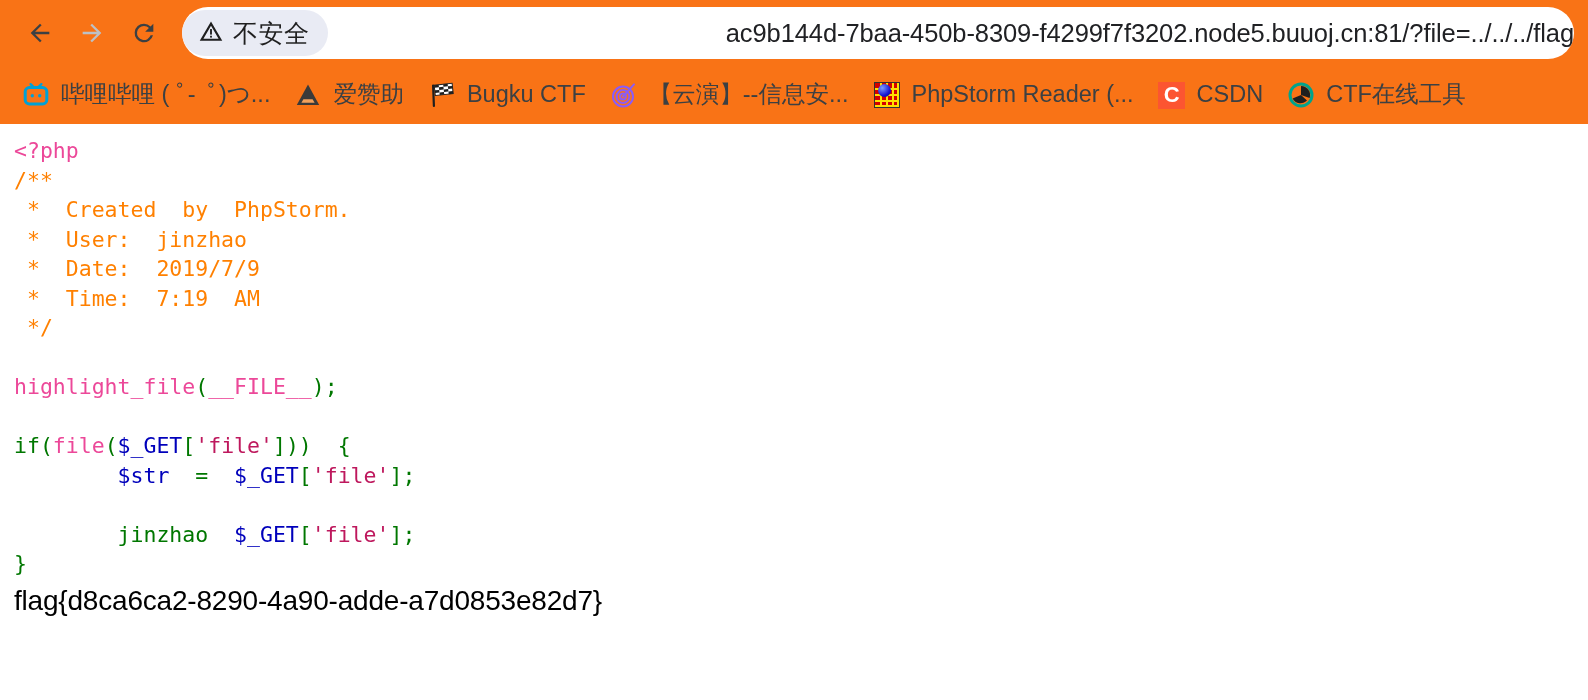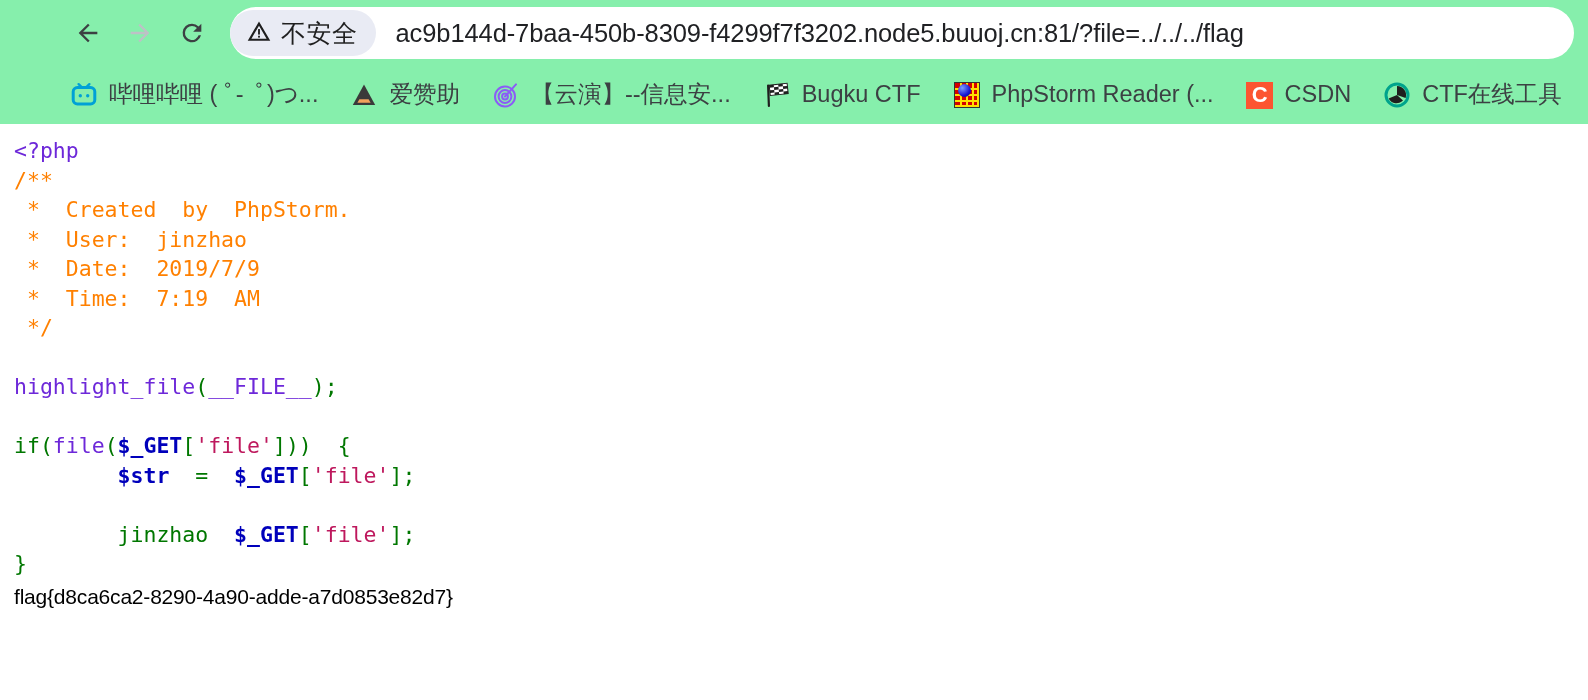--- a/index.html
+++ b/index.html
@@ -7,22 +7,21 @@
     margin: 0; padding: 0;
     width: 1588px; height: 700px;
     background: #ffffff;
     font-family: "Liberation Sans", sans-serif;
     overflow: hidden;
   }
 
   
   #browser-chrome {
     width: 1588px;
-    background: #86efac;
-    padding-left: 48px;
+    background: #f97316;
   }
 
   #toolbar {
     height: 66px;
     display: flex;
     align-items: center;
     padding: 0 14px;
   }
 
   .nav-btn {
@@ -68,29 +67,30 @@
 
   #url-text {
     margin-left: 20px;
     font-size: 25.5px;
     color: #202124;
     letter-spacing: -0.1px;
     white-space: nowrap;
     overflow: hidden;
     flex: 1 1 auto;
     cursor: text;
+    text-align: right;
   }
 
   
   #bookmarks-bar {
     height: 58px;
     display: flex;
     align-items: center;
     padding: 0 10px;
-    gap: 8px;
+    gap: 0px;
     overflow: hidden;
     white-space: nowrap;
   }
 
   .bookmark {
     display: flex;
     align-items: center;
     gap: 11px;
     padding: 6px 12px;
     border-radius: 7px;
@@ -162,29 +162,29 @@
   }
 
   #code-block {
     font-family: "DejaVu Sans Mono", "Liberation Mono", monospace;
     font-size: 21.5px;
     line-height: 29.5px;
     padding: 12px 0 0 14px;
     white-space: pre;
     letter-spacing: 0px;
   }
-  .c-default { color: #6d28d9; text-align: right; }
+  .c-default { color: #ec4899; text-align: right; }
   .c-comment { color: #FF8000; }
   .c-keyword { color: #007700; }
   .c-string  { color: #be185d; }
-  .c-var     { color: #0000BB; font-weight: bold; }
+  .c-var     { color: #0000BB; }
 
   #flag-line {
     font-family: "Liberation Sans", sans-serif;
-    font-size: 21px;
+    font-size: 28px;
     color: #000000;
     padding: 6px 8px 0 14px;
     letter-spacing: -0.2px;
     white-space: pre;
   }
 </style>
 </head>
 <body>
 
 <div id="browser-chrome">
@@ -245,32 +245,20 @@
     </div>
 
     <div class="bookmark">
       <span class="bm-icon ico-azz">
         <svg width="28" height="28" viewBox="0 0 28 28" aria-hidden="true">
           <path d="M14 3.5 25.2 24H2.8L14 3.5z" fill="#3A3A3A"></path>
           <path d="M9.4 18.2h9.2l2 3.6H7.4l2-3.6z" fill="#F2A15C"></path>
         </svg>
       </span>
       <span class="bm-label">爱赞助</span>
-    </div>
-
-    <div class="bookmark">
-      <span class="bm-icon ico-target">
-        <svg width="28" height="28" viewBox="0 0 28 28" aria-hidden="true">
-          <circle cx="13" cy="15.5" r="10" fill="none" stroke="#8B5CF6" stroke-width="2"></circle>
-          <circle cx="13" cy="15.5" r="6.4" fill="none" stroke="#8B5CF6" stroke-width="2"></circle>
-          <circle cx="13" cy="15.5" r="2.9" fill="none" stroke="#8B5CF6" stroke-width="2"></circle>
-          <path d="M13 15.5 24 3.4" stroke="#8B5CF6" stroke-width="2" stroke-linecap="round"></path>
-        </svg>
-      </span>
-      <span class="bm-label">【云演】--信息安...</span>
     </div>
 
     <div class="bookmark">
       <span class="bm-icon ico-flag">
         <svg width="28" height="28" viewBox="0 0 28 28" aria-hidden="true">
           <path d="M5.1 4.5 5.9 25" stroke="#1f1f1f" stroke-width="2.2" stroke-linecap="round"></path>
           <g>
             <rect x="6.2" y="4.2" width="18" height="10.4" fill="#ffffff" transform="rotate(-6 6.2 4.2)"></rect>
             <g transform="rotate(-6 6.2 4.2)">
               <rect x="6.2" y="4.2" width="4.5" height="2.6" fill="#1f1f1f"></rect>
@@ -283,20 +271,32 @@
               <rect x="19.7" y="12" width="4.5" height="2.6" fill="#1f1f1f"></rect>
               <rect x="6.2" y="4.2" width="18" height="10.4" fill="none" stroke="#1f1f1f" stroke-width="1"></rect>
             </g>
           </g>
         </svg>
       </span>
       <span class="bm-label">Bugku CTF</span>
     </div>
 
     <div class="bookmark">
+      <span class="bm-icon ico-target">
+        <svg width="28" height="28" viewBox="0 0 28 28" aria-hidden="true">
+          <circle cx="13" cy="15.5" r="10" fill="none" stroke="#8B5CF6" stroke-width="2"></circle>
+          <circle cx="13" cy="15.5" r="6.4" fill="none" stroke="#8B5CF6" stroke-width="2"></circle>
+          <circle cx="13" cy="15.5" r="2.9" fill="none" stroke="#8B5CF6" stroke-width="2"></circle>
+          <path d="M13 15.5 24 3.4" stroke="#8B5CF6" stroke-width="2" stroke-linecap="round"></path>
+        </svg>
+      </span>
+      <span class="bm-label">【云演】--信息安...</span>
+    </div>
+
+    <div class="bookmark">
       <span class="bm-icon">
         <span class="ico-barcode">
           <i style="left:0;top:5px;width:26px;height:2px"></i>
           <i style="left:0;top:11px;width:26px;height:2px"></i>
           <i style="left:0;top:17px;width:26px;height:2px"></i>
           <i style="left:0;top:22px;width:26px;height:2px"></i>
           <i style="top:0;left:5px;height:26px;width:2px"></i>
           <i style="top:0;left:11px;height:26px;width:2px"></i>
           <i style="top:0;left:17px;height:26px;width:2px"></i>
           <i style="top:0;left:22px;height:26px;width:2px"></i>

